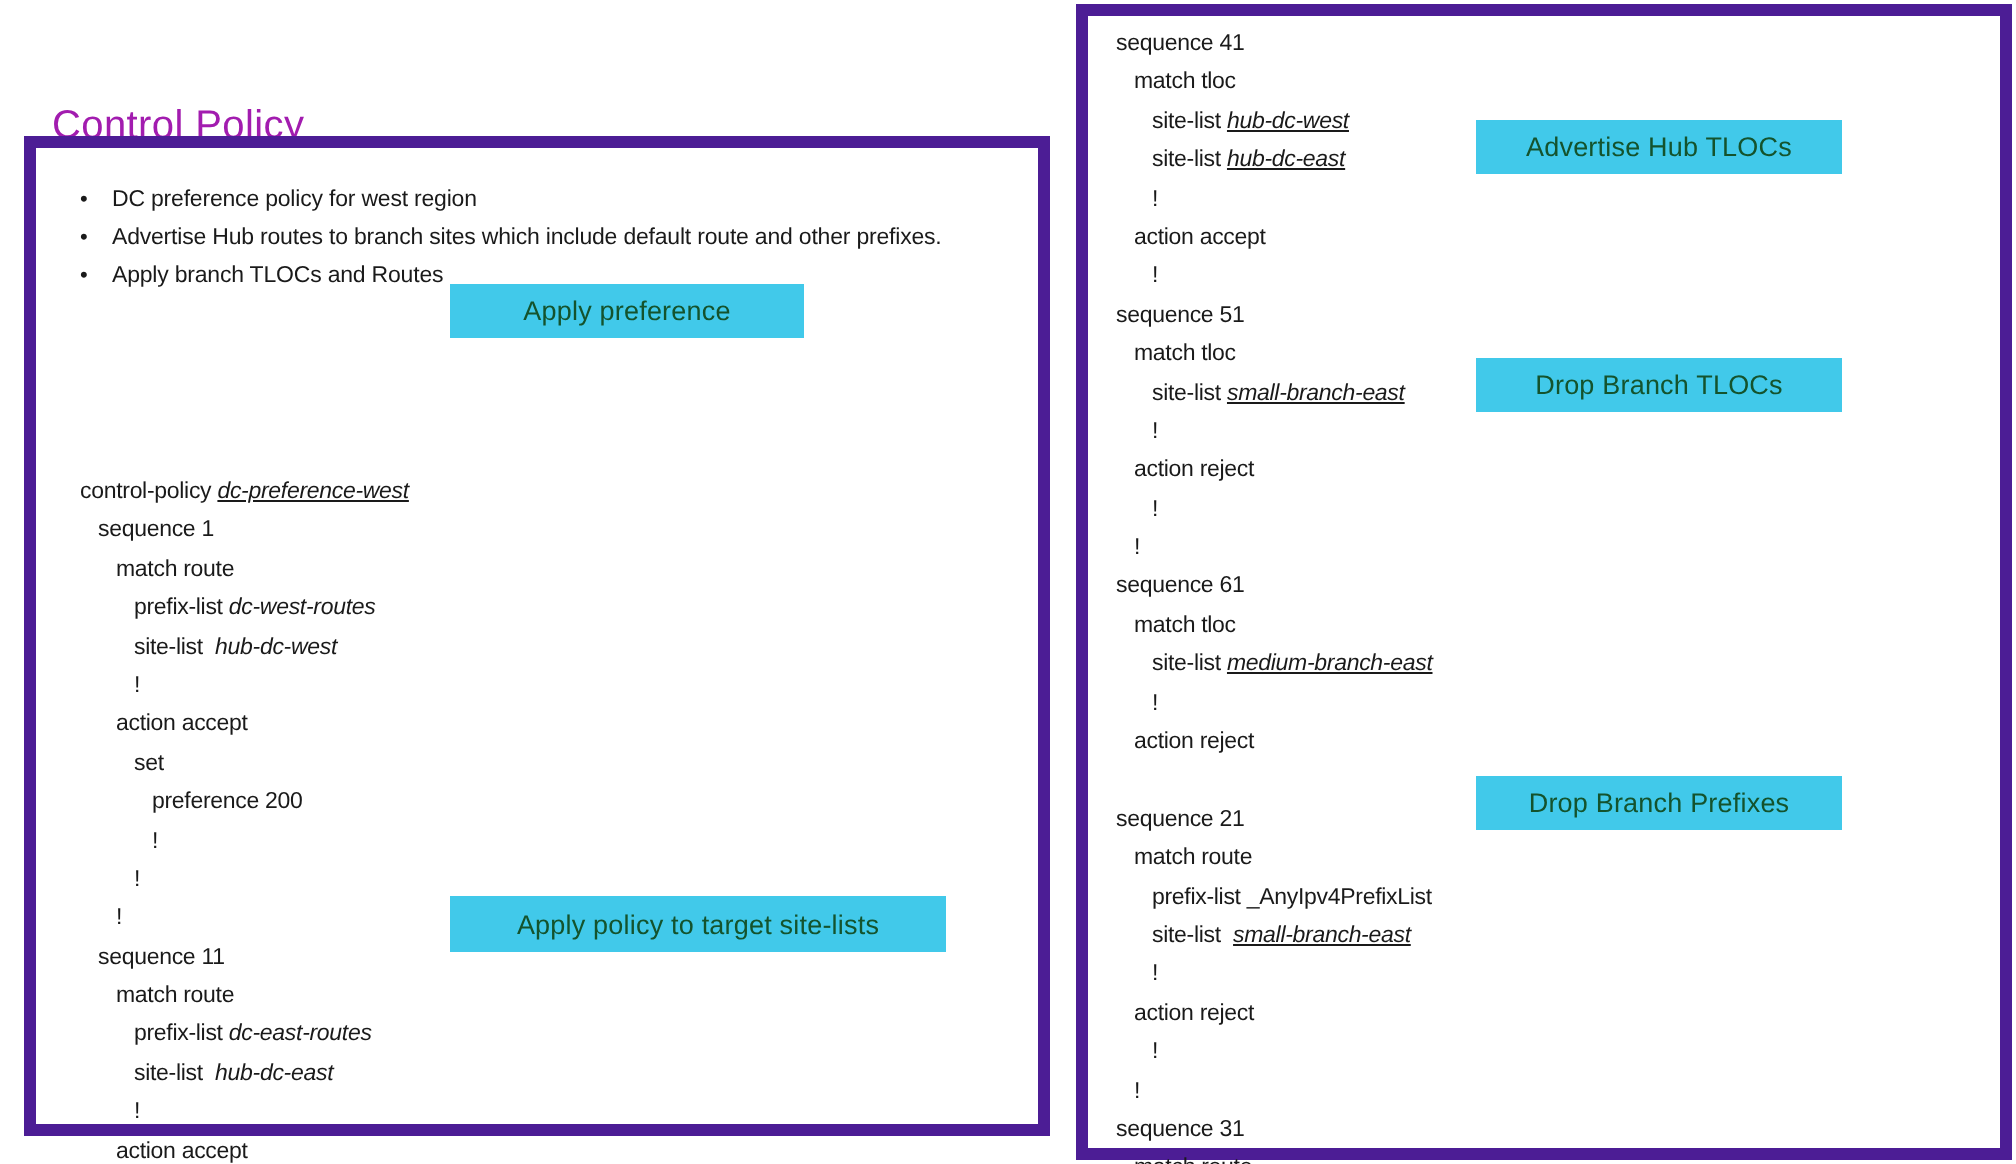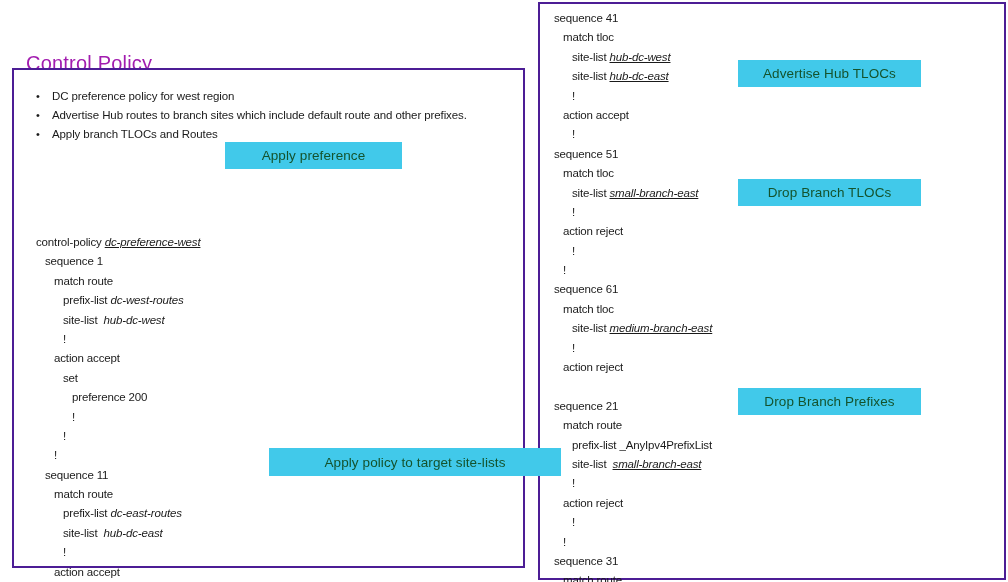--- a/index.html
+++ b/index.html
@@ -10,21 +10,21 @@
   body {
     width: 1008px;
     height: 582px;
     position: relative;
     font-family: "Liberation Sans", sans-serif;
     color: #1a1a1a;
     overflow: hidden;
   }
   .panel {
     position: absolute;
-    border: 2px solid #4c1d95;
+    border: 6px solid #4c1d95;
     background: #ffffff;
     box-sizing: border-box;
   }
   #left-panel {
     left: 12px;
     top: 68px;
     width: 513px;
     height: 500px;
   }
   #right-panel {
@@ -98,23 +98,22 @@
   }
   #callout-define {
     left: 225px;
     top: 142px;
     width: 177px;
     height: 27px;
   }
   #callout-apply {
     left: 225px;
     top: 448px;
-    width: 292px;
+    width: 248px;
     height: 28px;
-    margin-left: 44px;
   }
   #callout-hub {
     left: 738px;
     top: 60px;
     width: 183px;
     height: 27px;
   }
   #callout-tloc {
     left: 738px;
     top: 179px;

